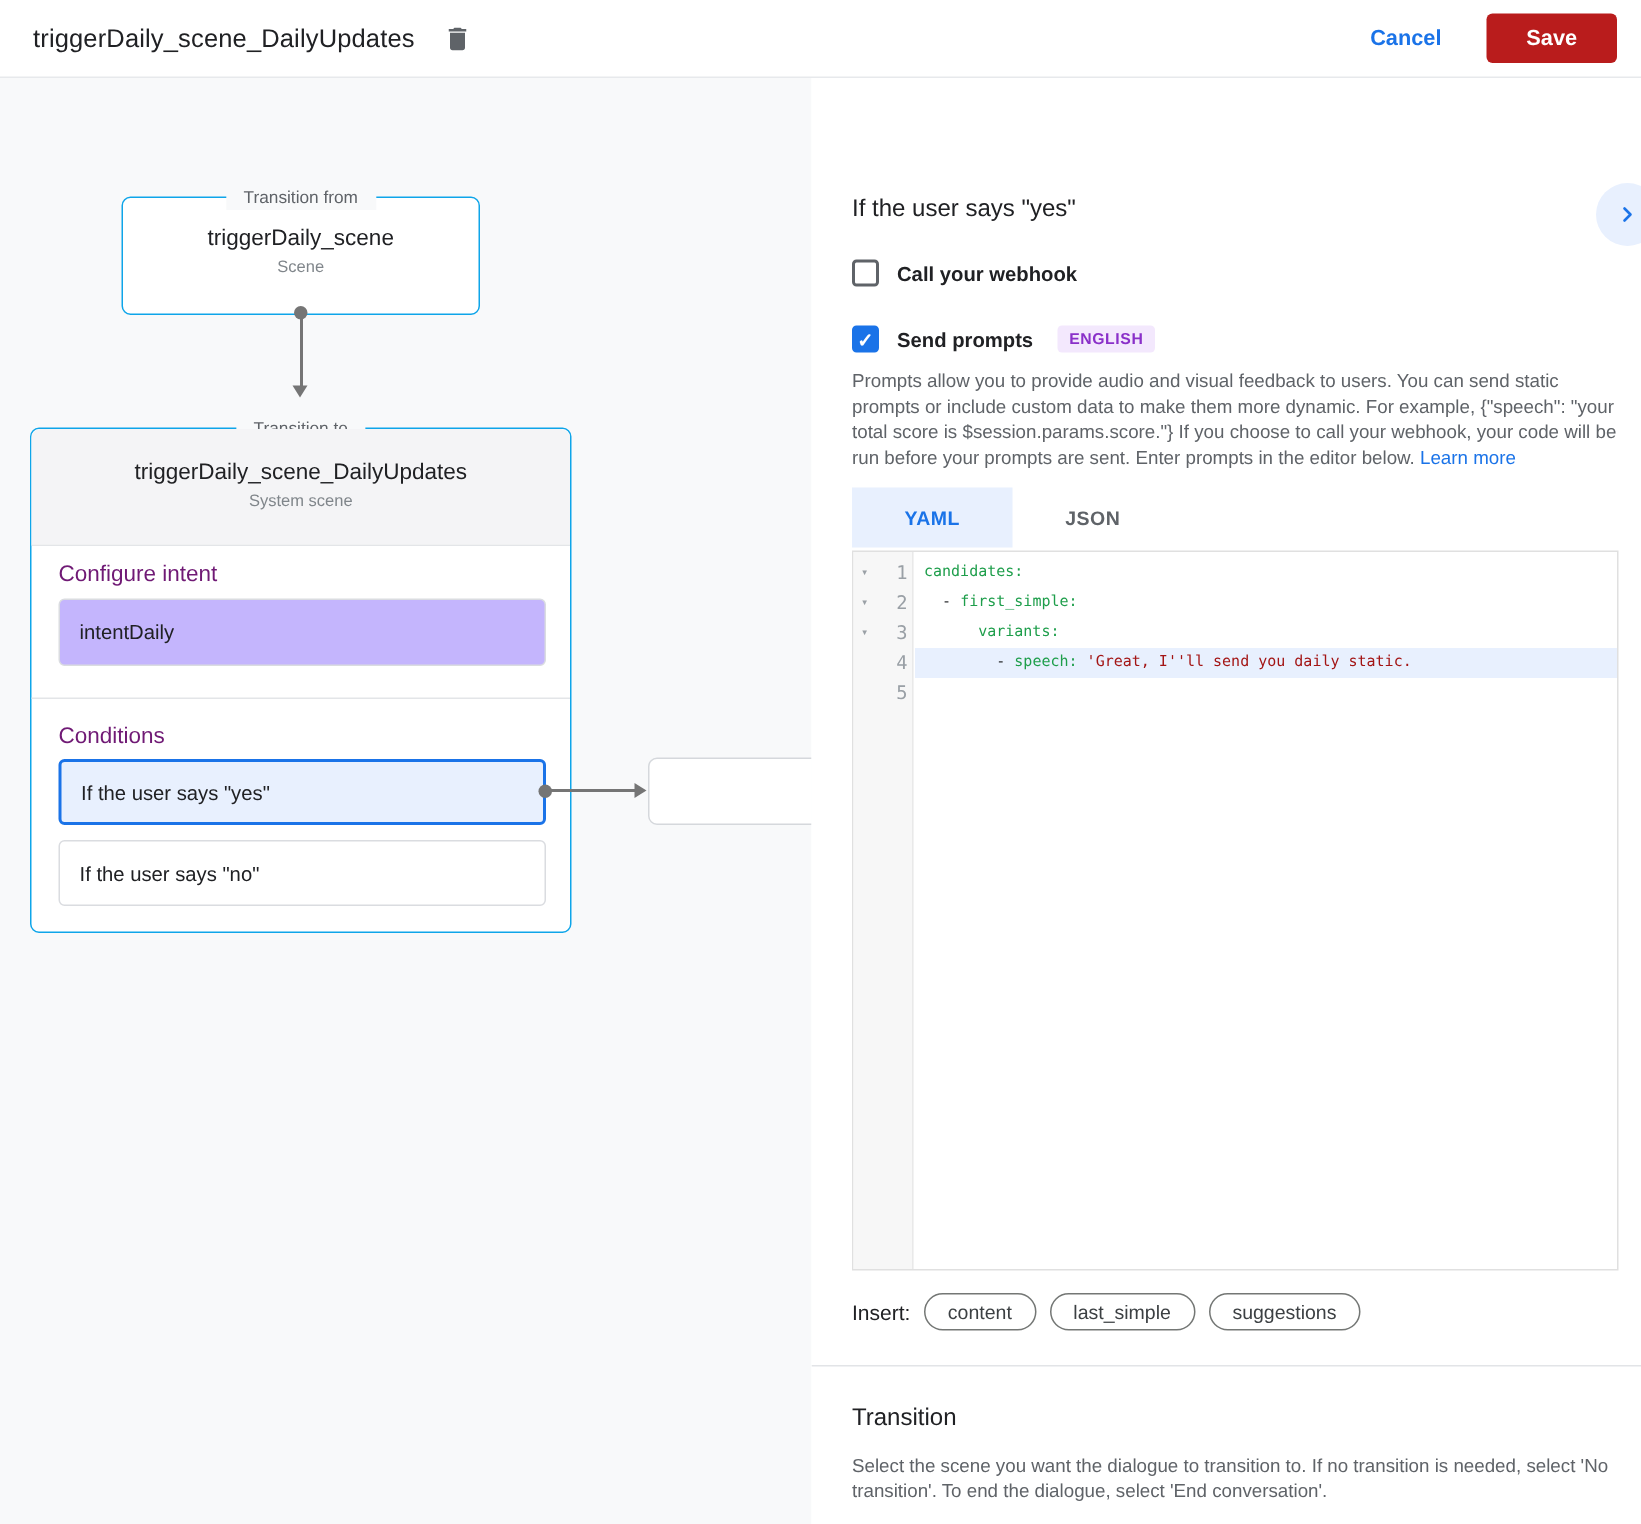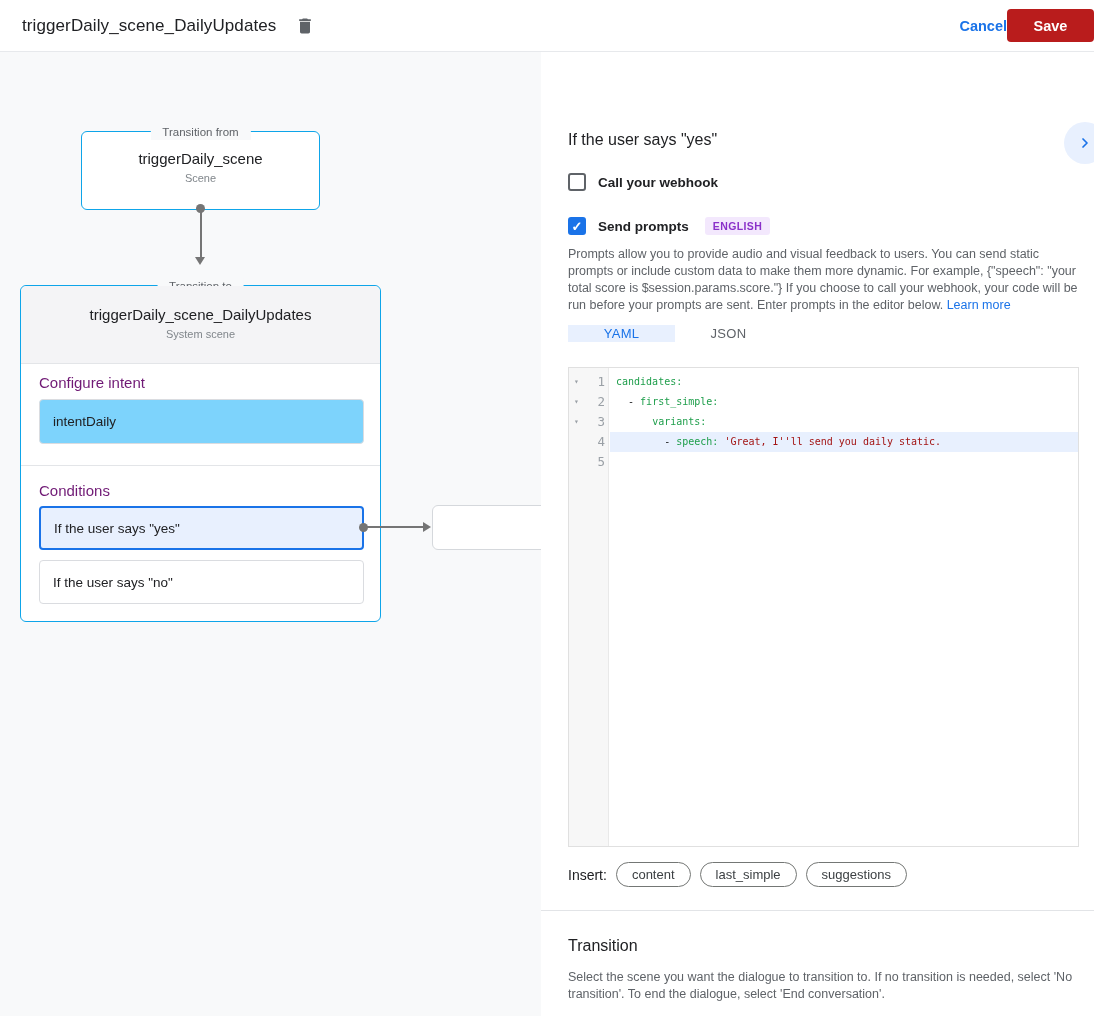--- a/index.html
+++ b/index.html
@@ -5,21 +5,21 @@
   * { margin:0; padding:0; box-sizing:border-box; }
   html,body { width:1094px; height:1016px; overflow:hidden; background:#fff;
     font-family:"Liberation Sans", sans-serif; color:#202124; }
 
   
   .topbar { position:relative; height:52px; background:#fff; border-bottom:1px solid #e7e9ec;
     display:flex; align-items:center; }
   .topbar-title { margin-left:22px; font-size:17px; color:#202124; letter-spacing:.1px; }
   .trash-btn { margin-left:17px; width:24px; height:24px; display:flex; align-items:center;
     justify-content:center; cursor:pointer; }
-  .topbar-actions { margin-left:auto; display:flex; align-items:center; }
+  .topbar-actions { margin-left:auto; margin-right:16px; display:flex; align-items:center; gap:30px; }
   .cancel-btn { color:#1a73e8; font-size:14.5px; font-weight:600; cursor:pointer; }
   .save-btn { background:#b91c1c; color:#fff; width:87px; height:33px; border-radius:4px;
     display:flex; align-items:center; justify-content:center; font-size:14.5px; font-weight:700; cursor:pointer; }
 
   
   .main { display:flex; height:964px; }
   .left-panel { position:relative; width:541px; flex:none; background:#f8f9fa; overflow:hidden; }
   .right-panel { position:relative; flex:1; background:#fff; overflow:hidden; }
 
   
@@ -27,21 +27,21 @@
   .flow-label { position:absolute; top:-8px; left:50%; transform:translateX(-50%);
     background:#f8f9fa; padding:0 12px; font-size:11.5px; color:#5f6368; line-height:16px; white-space:nowrap; }
   .from-box { left:81px; top:79px; width:239px; height:79px; text-align:center; }
   .node-title { margin-top:18px; font-size:15px; color:#202124; }
   .node-sub { margin-top:5px; font-size:11px; color:#80868b; }
   .to-box { left:20px; top:233px; width:361px; height:337px; }
   .to-header { position:absolute; top:0; left:0; right:0; height:78px; background:#f4f4f6;
     border-bottom:1px solid #e3e5e8; border-radius:6px 6px 0 0; text-align:center; }
   .section-heading { position:absolute; left:18px; font-size:15px; color:#701a75; }
   .intent-input { position:absolute; left:18px; top:113px; width:325px; height:45px;
-    border:1px solid #dadce0; border-radius:4px; background:#7dd3fc; display:flex; align-items:center;
+    border:1px solid #dadce0; border-radius:4px; background:#c4b5fd; display:flex; align-items:center;
     padding-left:13px; font-size:13.5px; color:#202124; }
   .to-divider { position:absolute; left:0; top:179px; width:100%; height:1px; background:#e3e5e8; }
   .condition { position:absolute; left:18px; width:325px; height:44px; border-radius:4px;
     display:flex; align-items:center; padding-left:13px; font-size:13.5px; color:#202124;
     background:#fff; border:1px solid #dadce0; cursor:pointer; }
   .condition.selected { background:#e8f0fe; border:2px solid #1a73e8; }
   .cond-0 { top:220px; } .cond-1 { top:274px; }
   .flow-dot { position:absolute; width:9px; height:9px; border-radius:50%; background:#757575; }
   .varrow-line { position:absolute; left:200px; top:160px; width:2px; height:46px; background:#757575; }
   .varrow-head { position:absolute; left:195px; top:205px; width:0; height:0;
@@ -62,22 +62,22 @@
     flex:none; display:flex; align-items:center; justify-content:center; cursor:pointer; }
   .checkbox.checked { background:#1a73e8; border-color:#1a73e8; }
   .checkbox.checked::after { content:"✓"; color:#fff; font-size:13px; font-weight:700; line-height:1; }
   .check-label { margin-left:12px; font-size:13.5px; font-weight:600; color:#202124; }
   .lang-badge { margin-left:16px; background:#f3e8fd; color:#8a30c9; font-size:10.5px; font-weight:700;
     letter-spacing:.4px; padding:3px 8px; border-radius:3px; }
   .panel-desc { position:absolute; left:27px; top:194px; width:513px; font-size:12.5px;
     line-height:17px; color:#5f6368; }
   .learn-more { color:#1a73e8; cursor:pointer; }
   .tabs { position:absolute; left:27px; top:273px; display:flex; }
-  .tab { width:107px; height:17px; display:flex; align-items:center; justify-content:center;
-    font-size:13px; font-weight:400; letter-spacing:.3px; color:#5f6368; cursor:pointer; }
+  .tab { width:107px; height:40px; display:flex; align-items:center; justify-content:center;
+    font-size:13px; font-weight:700; letter-spacing:.3px; color:#5f6368; cursor:pointer; }
   .tab.active { background:#e8f0fe; color:#1a73e8; }
 
   
   .editor { position:absolute; left:27px; top:315px; width:511px; height:480px;
     border:1px solid #e0e0e0; background:#fff; font-family:"DejaVu Sans Mono", monospace; }
   .gutter-bg { position:absolute; left:0; top:0; bottom:0; width:40px; background:#f7f7f7;
     border-right:1px solid #e9e9e9; }
   .editor-lines { position:absolute; left:0; top:4px; right:0; }
   .ed-row { display:flex; height:20px; }
   .ed-gutter { width:41px; flex:none; display:flex; }

